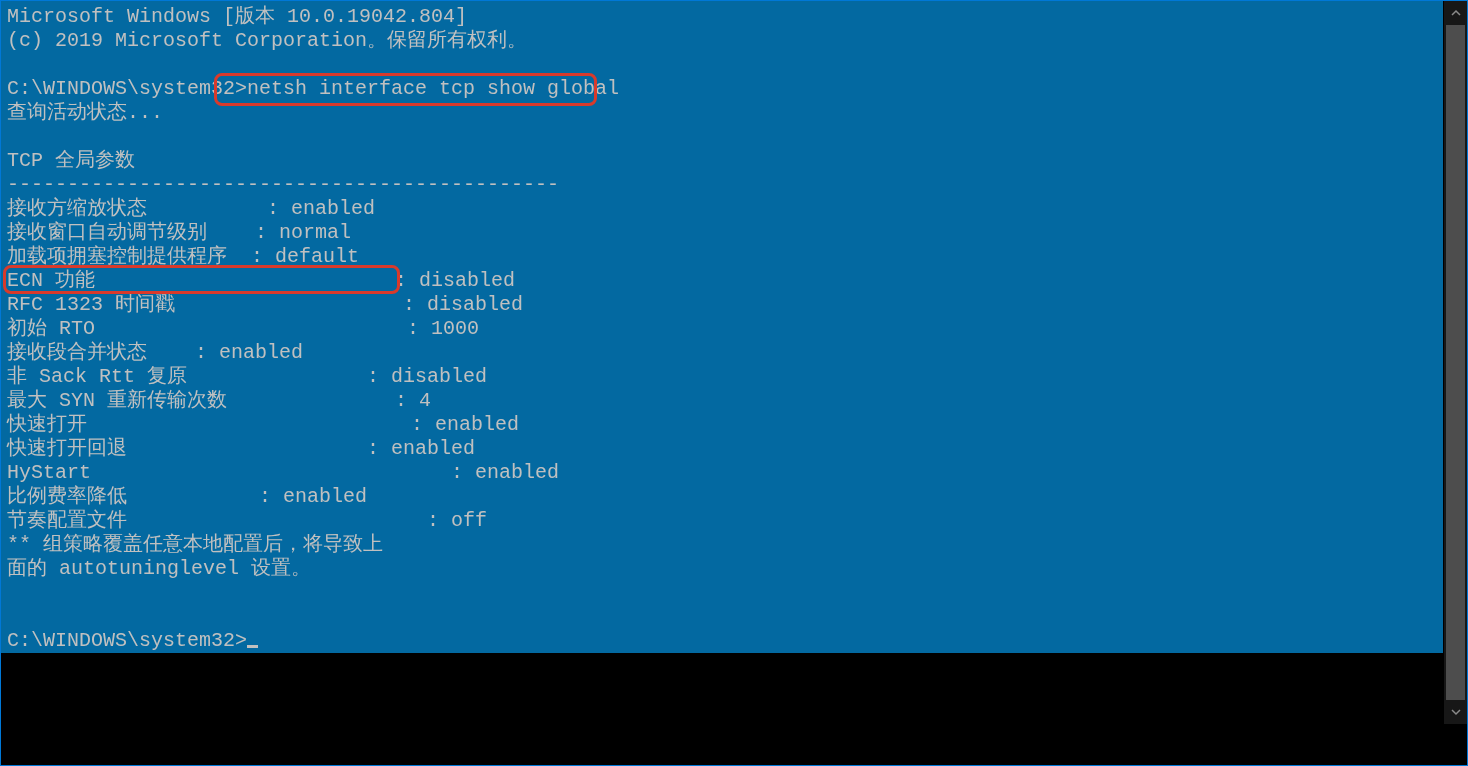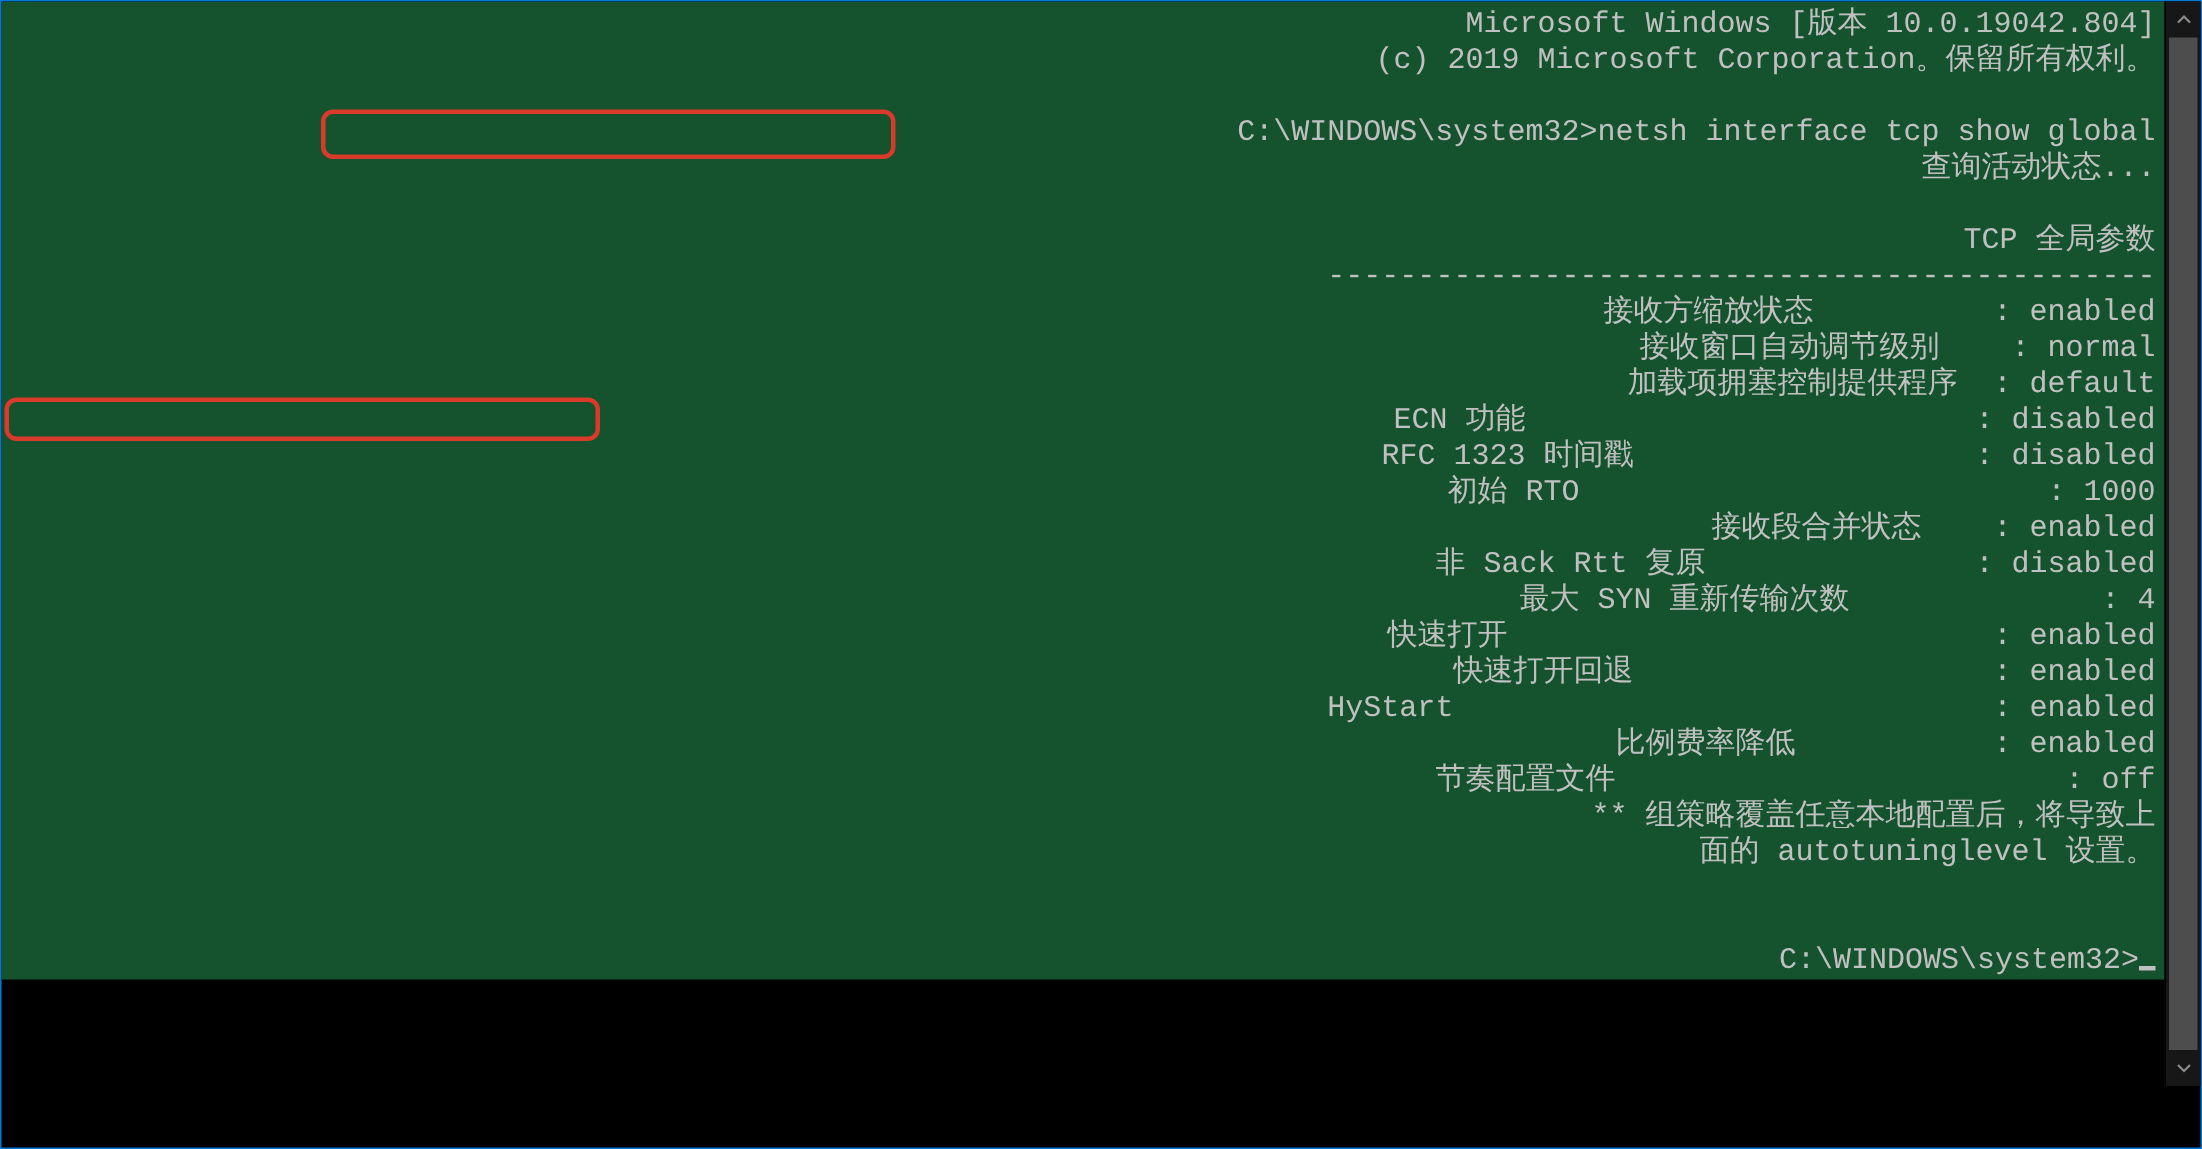--- a/index.html
+++ b/index.html
@@ -72,24 +72,23 @@
     position: relative;
     overflow: hidden;
   }
   pre.terminal {
     margin: 0;
     padding: 4px 6px 0 6px;
     font-family: "NSimSun", "SimSun", Consolas, "Courier New", monospace;
     font-size: 20px;
     line-height: 24px;
     color: #c0c0c0;
-    background: #14532d;
+    background: #0369a1;
     white-space: pre;
     position: relative;
-    text-align: right;
   }
   .cursor {
     display: inline-block;
     width: 11px;
     height: 3px;
     background: #c0c0c0;
     vertical-align: -2px;
     margin-left: 0px;
   }
   .scrollbar {

